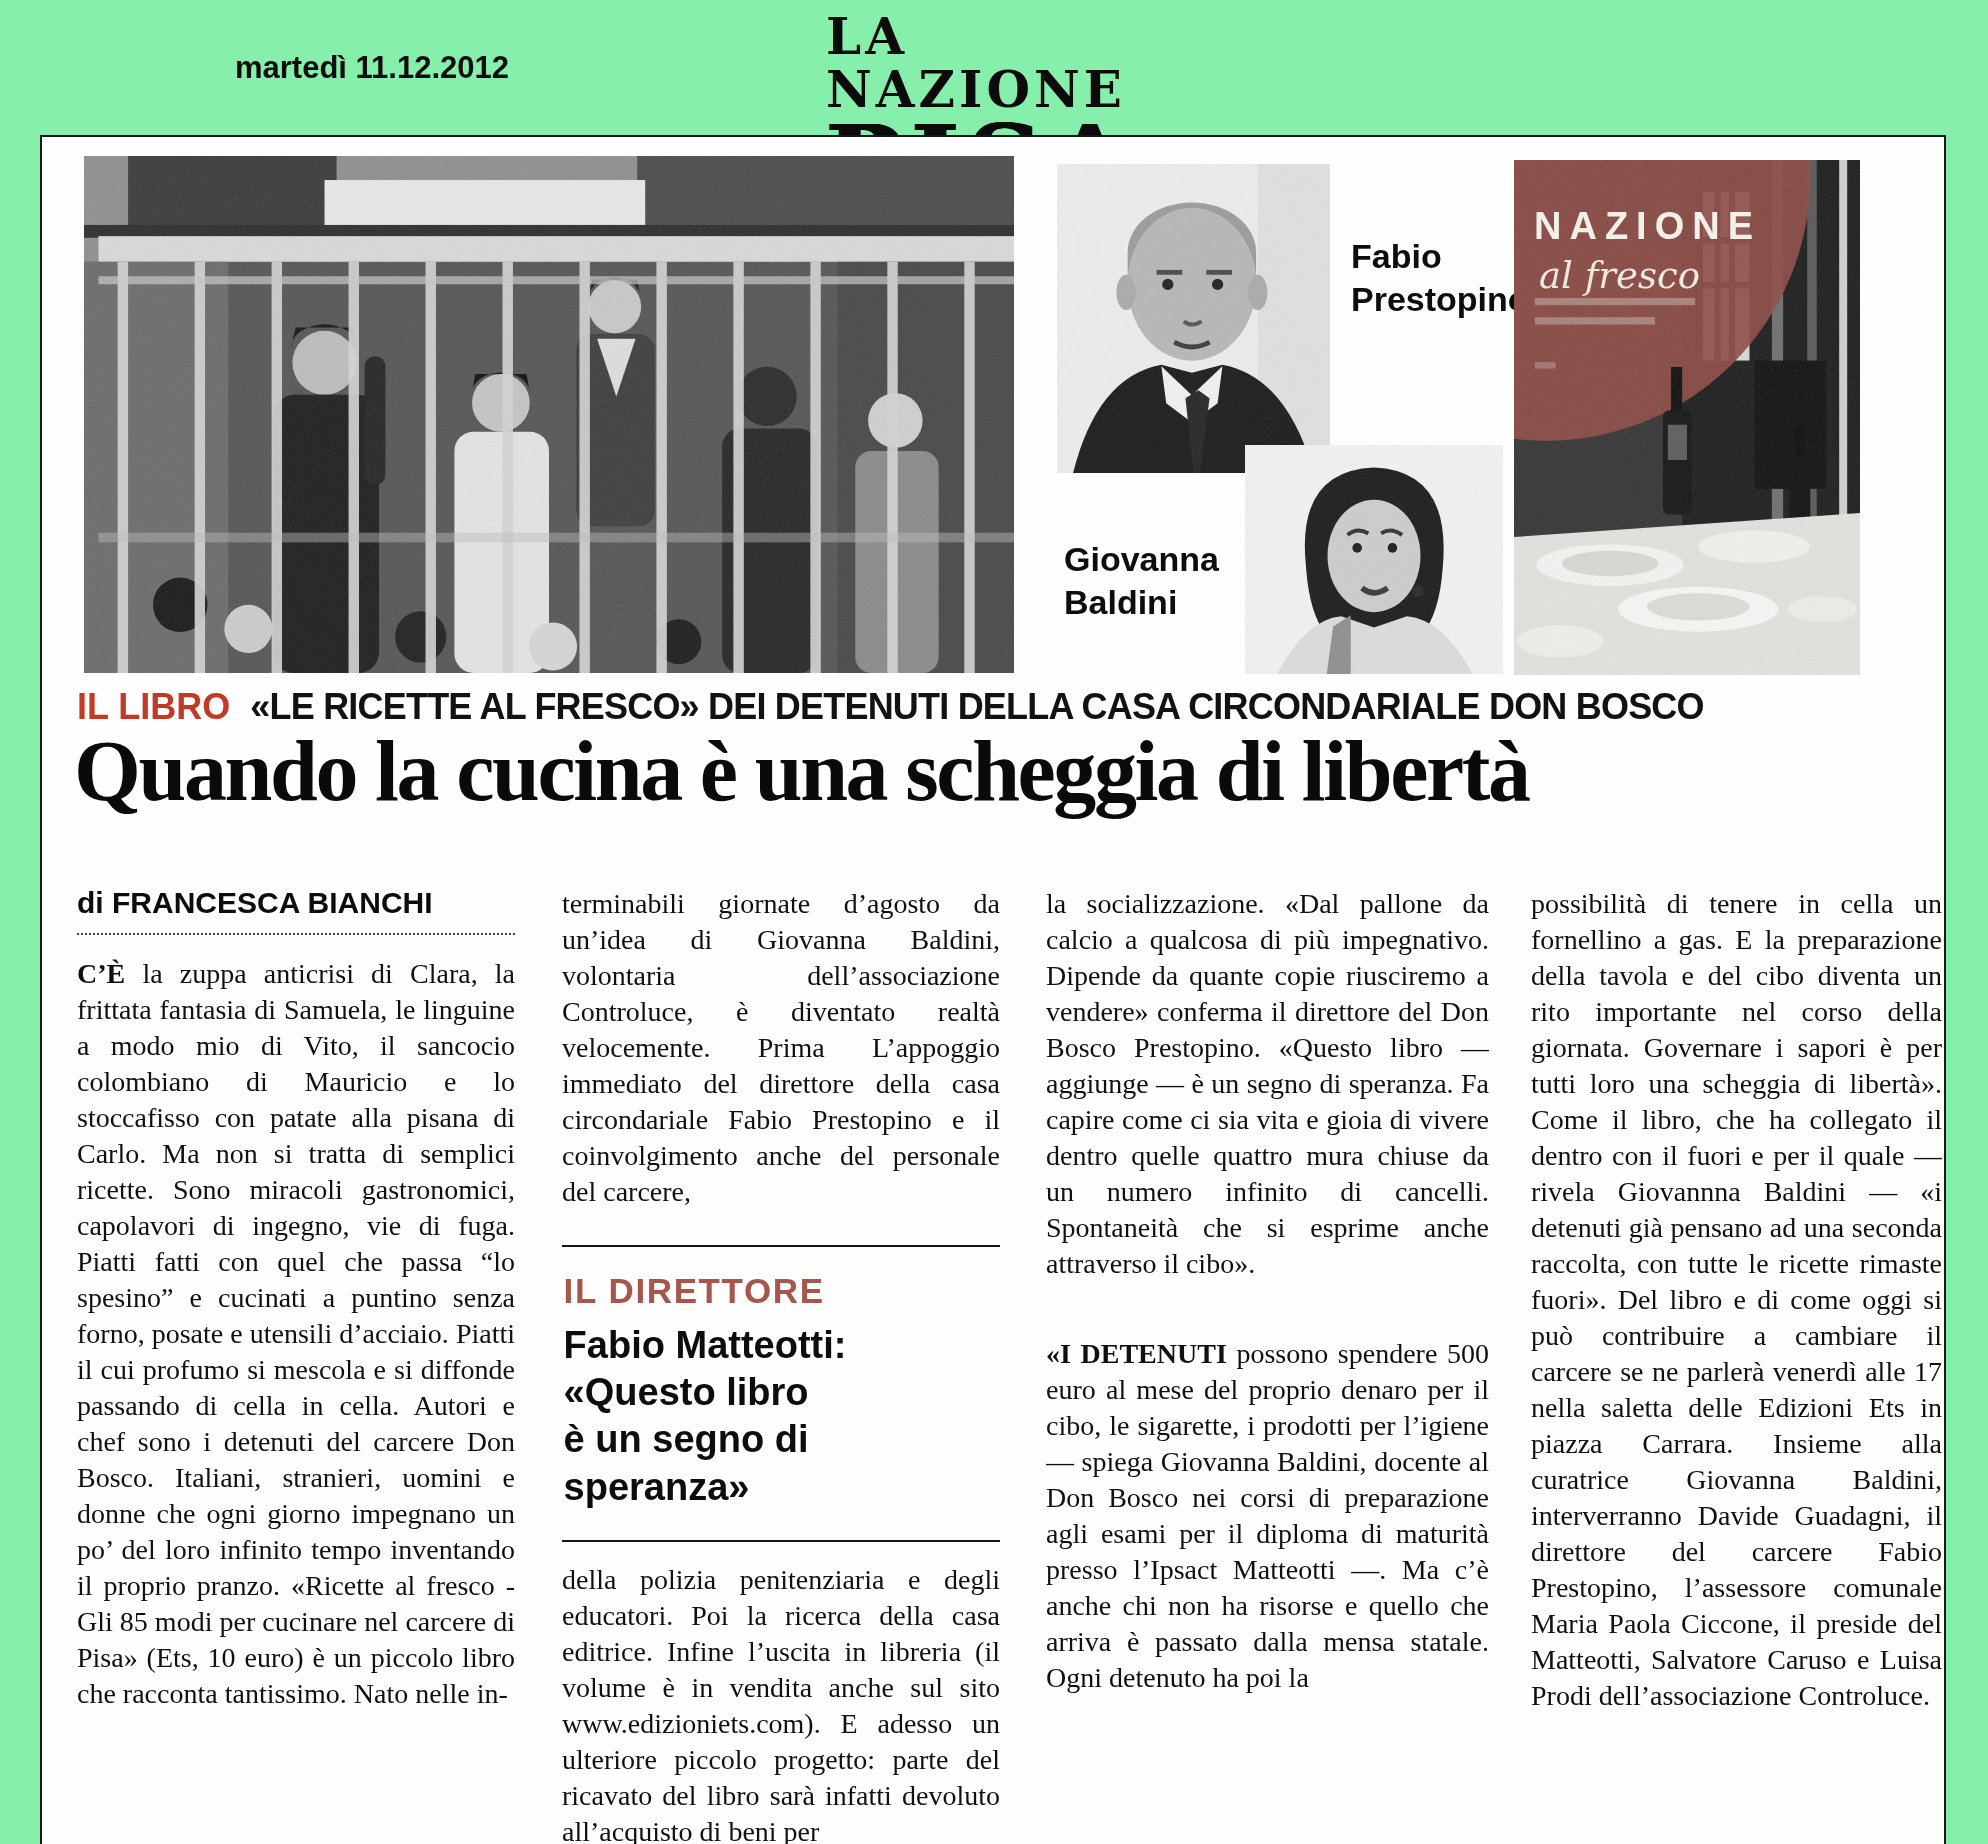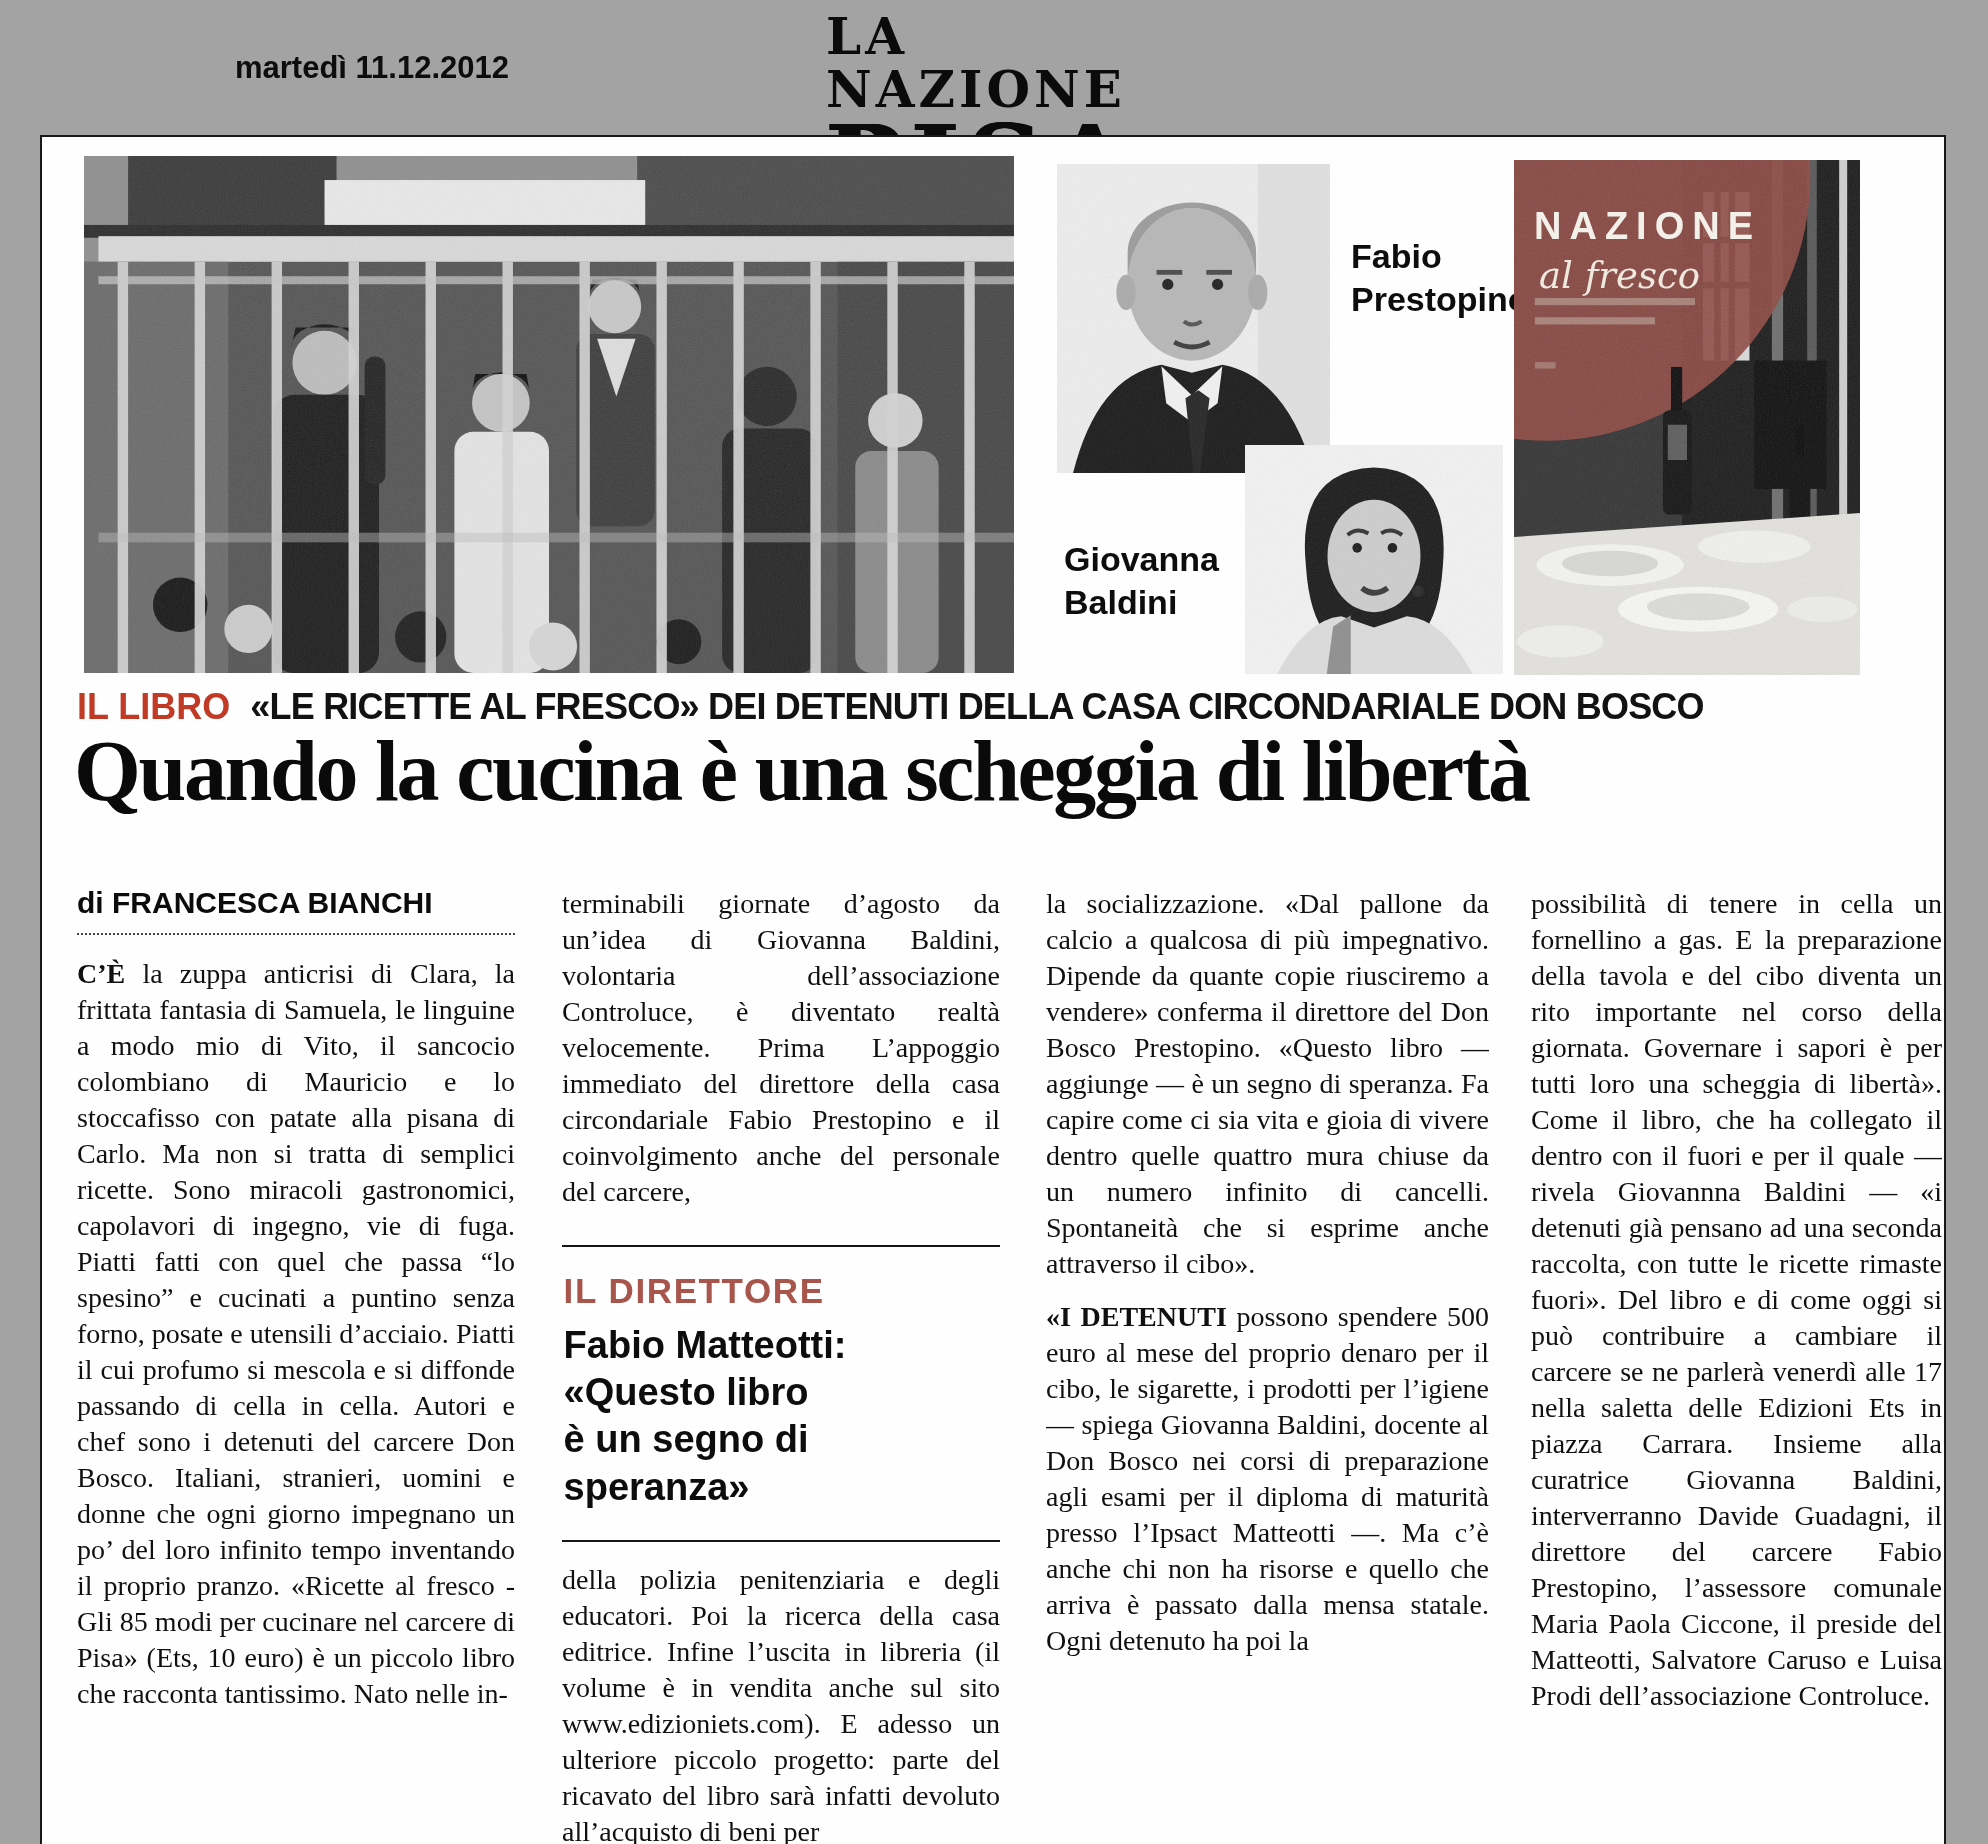--- a/index.html
+++ b/index.html
@@ -1,16 +1,16 @@
 <!DOCTYPE html>
 <html style="font-size:13px"><head>
 <meta charset="utf-8">
 <style>
   html,body{margin:0;padding:0;background:#ffffff;}
-  .page{position:relative;width:1988px;height:1845px;background:#a3a3a3;overflow:hidden;
+  .page{position:relative;width:1988px;height:1845px;background:#86efac;overflow:hidden;
         font-family:"Liberation Serif",serif;color:#111;}
   .abs{position:absolute;}
 
   
   .date{left:235px;top:50px;font-family:"Liberation Sans",sans-serif;
         font-weight:bold;font-size:31px;color:#0d0d0d;}
   .masthead{left:826px;top:11.2px;width:337px;text-align:left;color:#0b0b0b;}
   .mast1{font-family:"DejaVu Serif",serif;font-weight:bold;font-size:50px;
          letter-spacing:4px;line-height:1.05;}
   .mast2{font-family:"DejaVu Serif",serif;font-weight:900;font-size:101px;
@@ -44,21 +44,21 @@
 
   
   .col{top:749px;height:959px;overflow:hidden;}
   .col1{left:35px;width:438px;}
   .col2{left:520px;width:438px;}
   .col3{left:1004px;width:443px;}
   .col4{left:1489px;width:411px;}
   .body{margin:0;font-family:"Liberation Serif",serif;font-size:28px;
         line-height:36px;text-align:justify;color:#101010;}
   .lead{font-weight:bold;}
-  .p2{margin-top:17px;}
+  .p2{margin-top:54px;}
 
   .byline{font-family:"Liberation Sans",sans-serif;font-weight:bold;
           font-size:30px;color:#0c0c0c;padding-bottom:13px;margin-bottom:21px;
           border-bottom:2.4px dotted #444;}
 
   .director-box{margin:35px 0 20px 0;border-top:2.4px solid #161616;
                 border-bottom:2.4px solid #161616;padding:24px 1.6px 29px 1.6px;}
   .db-kicker{font-family:"Liberation Sans",sans-serif;font-weight:bold;
              font-size:35px;letter-spacing:1.6px;color:#a8564c;margin-bottom:11.2px;}
   .db-line{font-family:"Liberation Sans",sans-serif;font-weight:bold;

